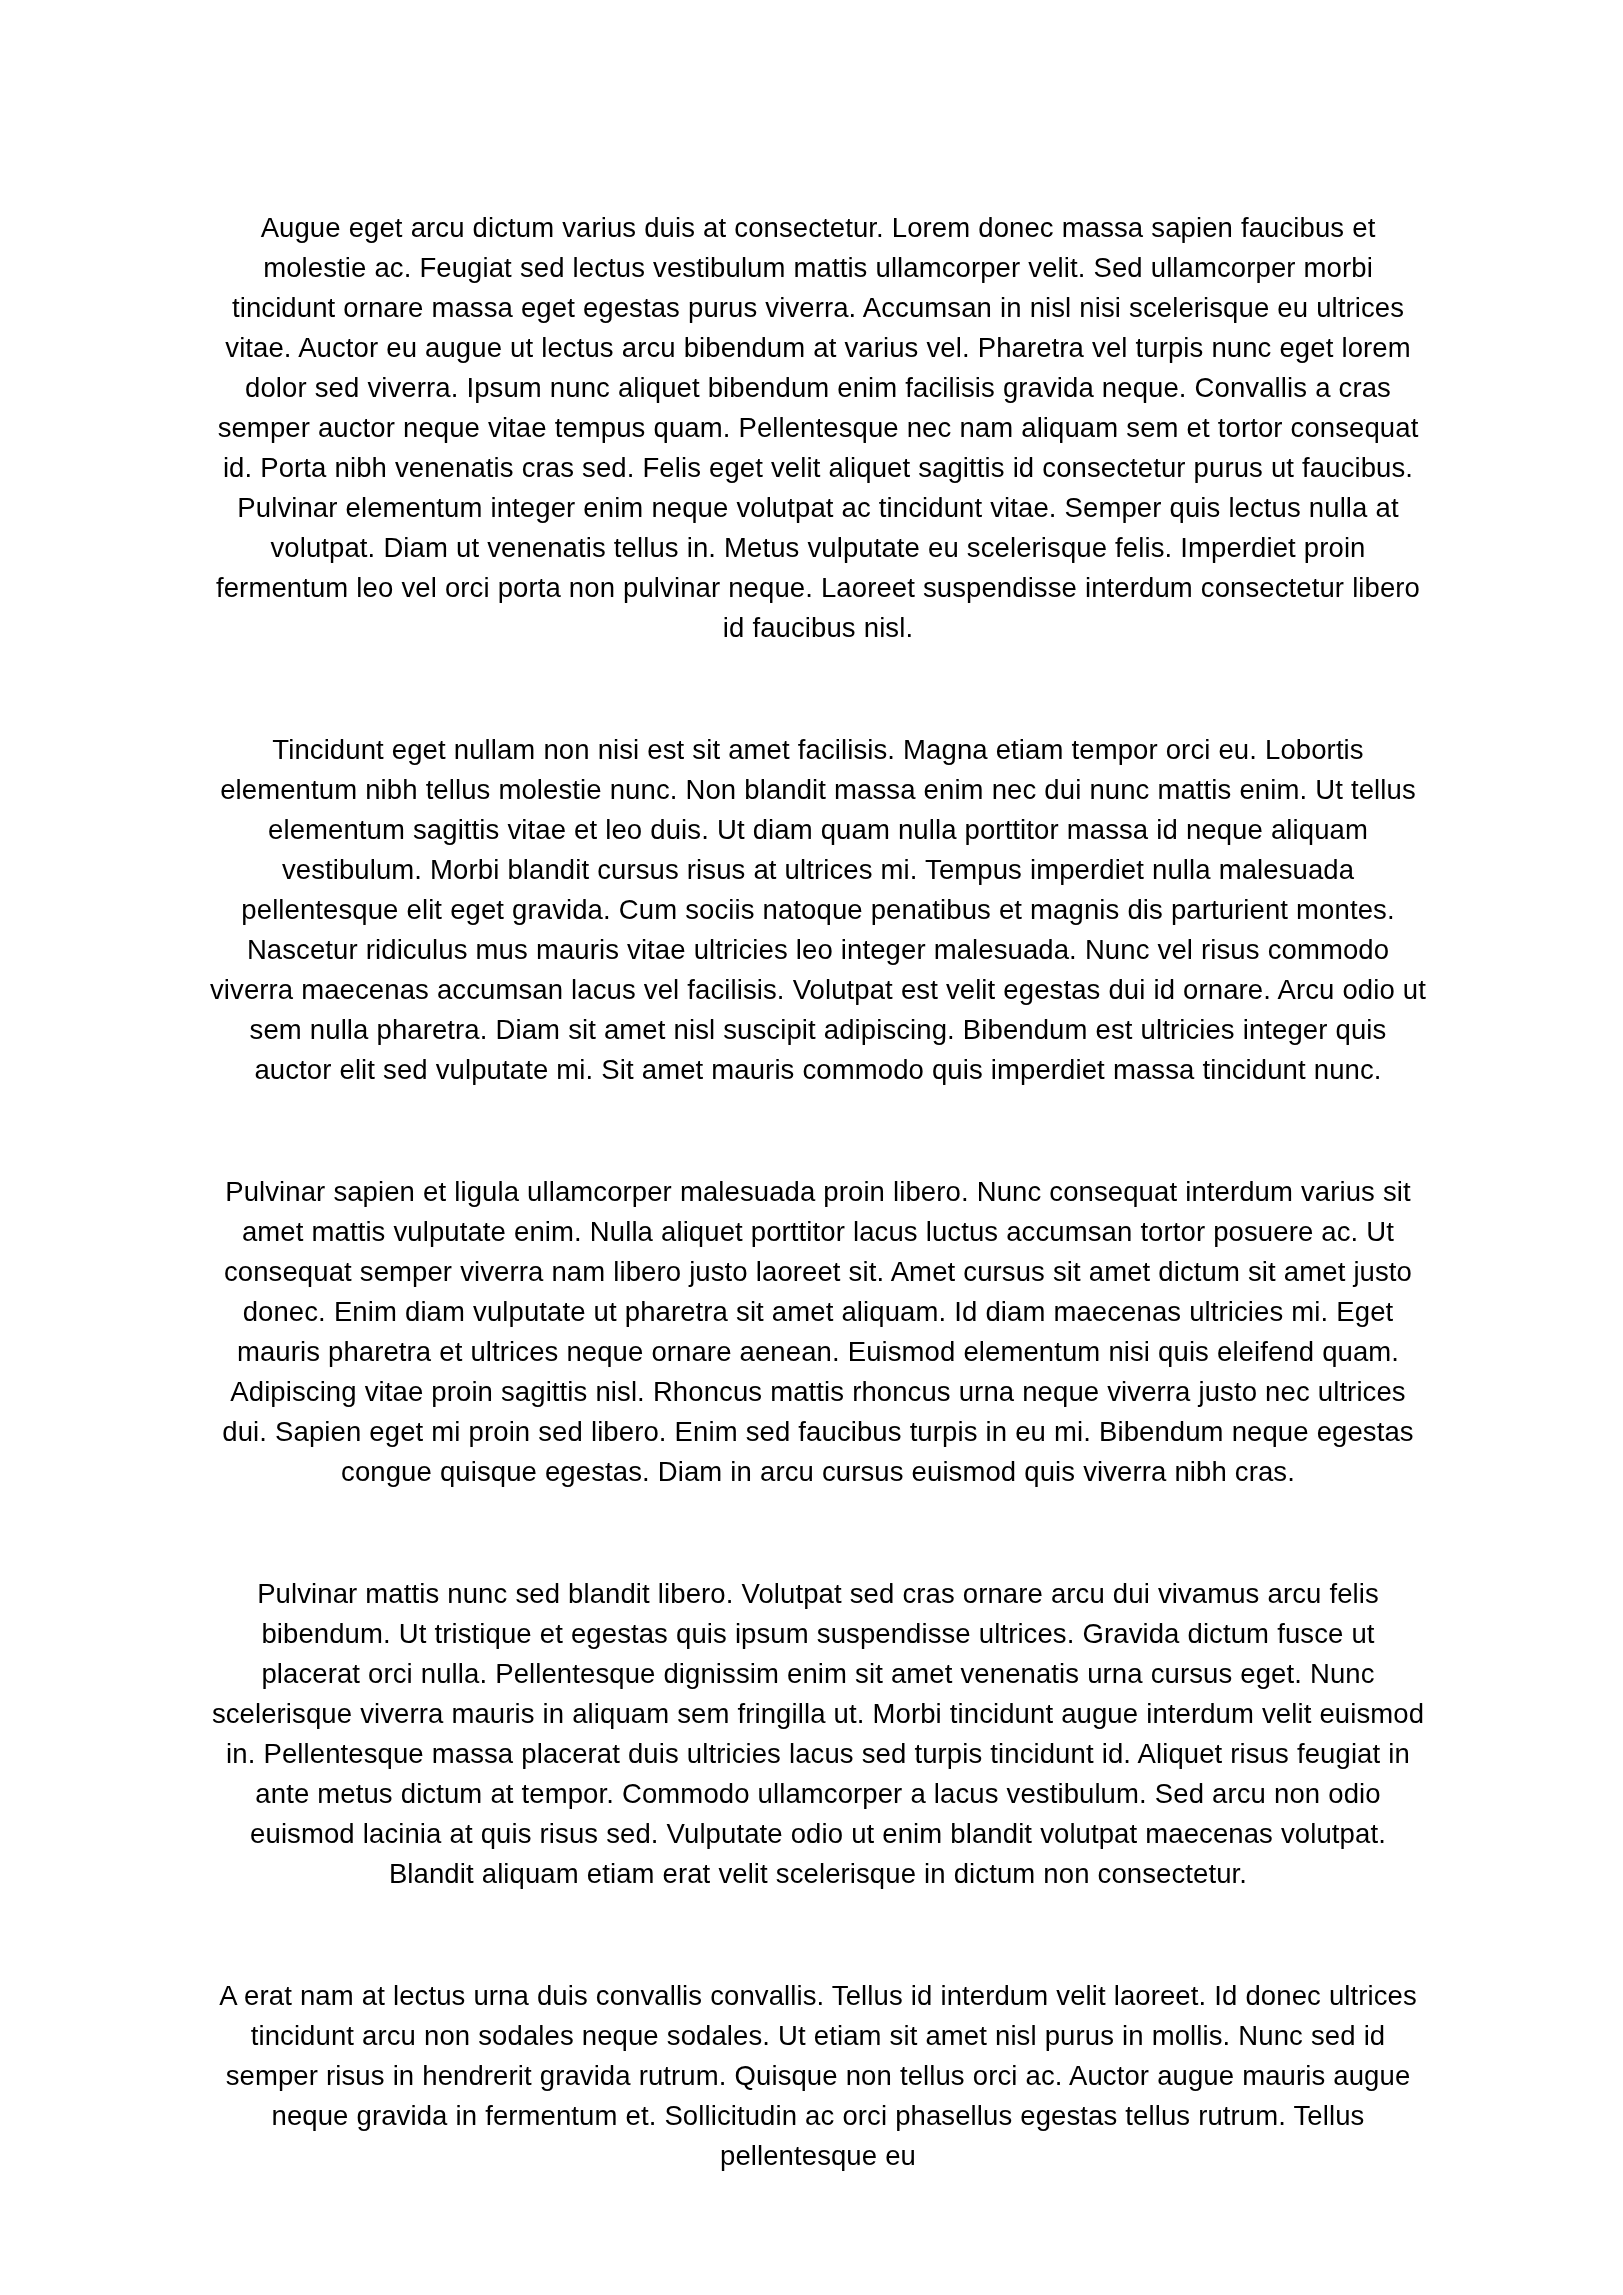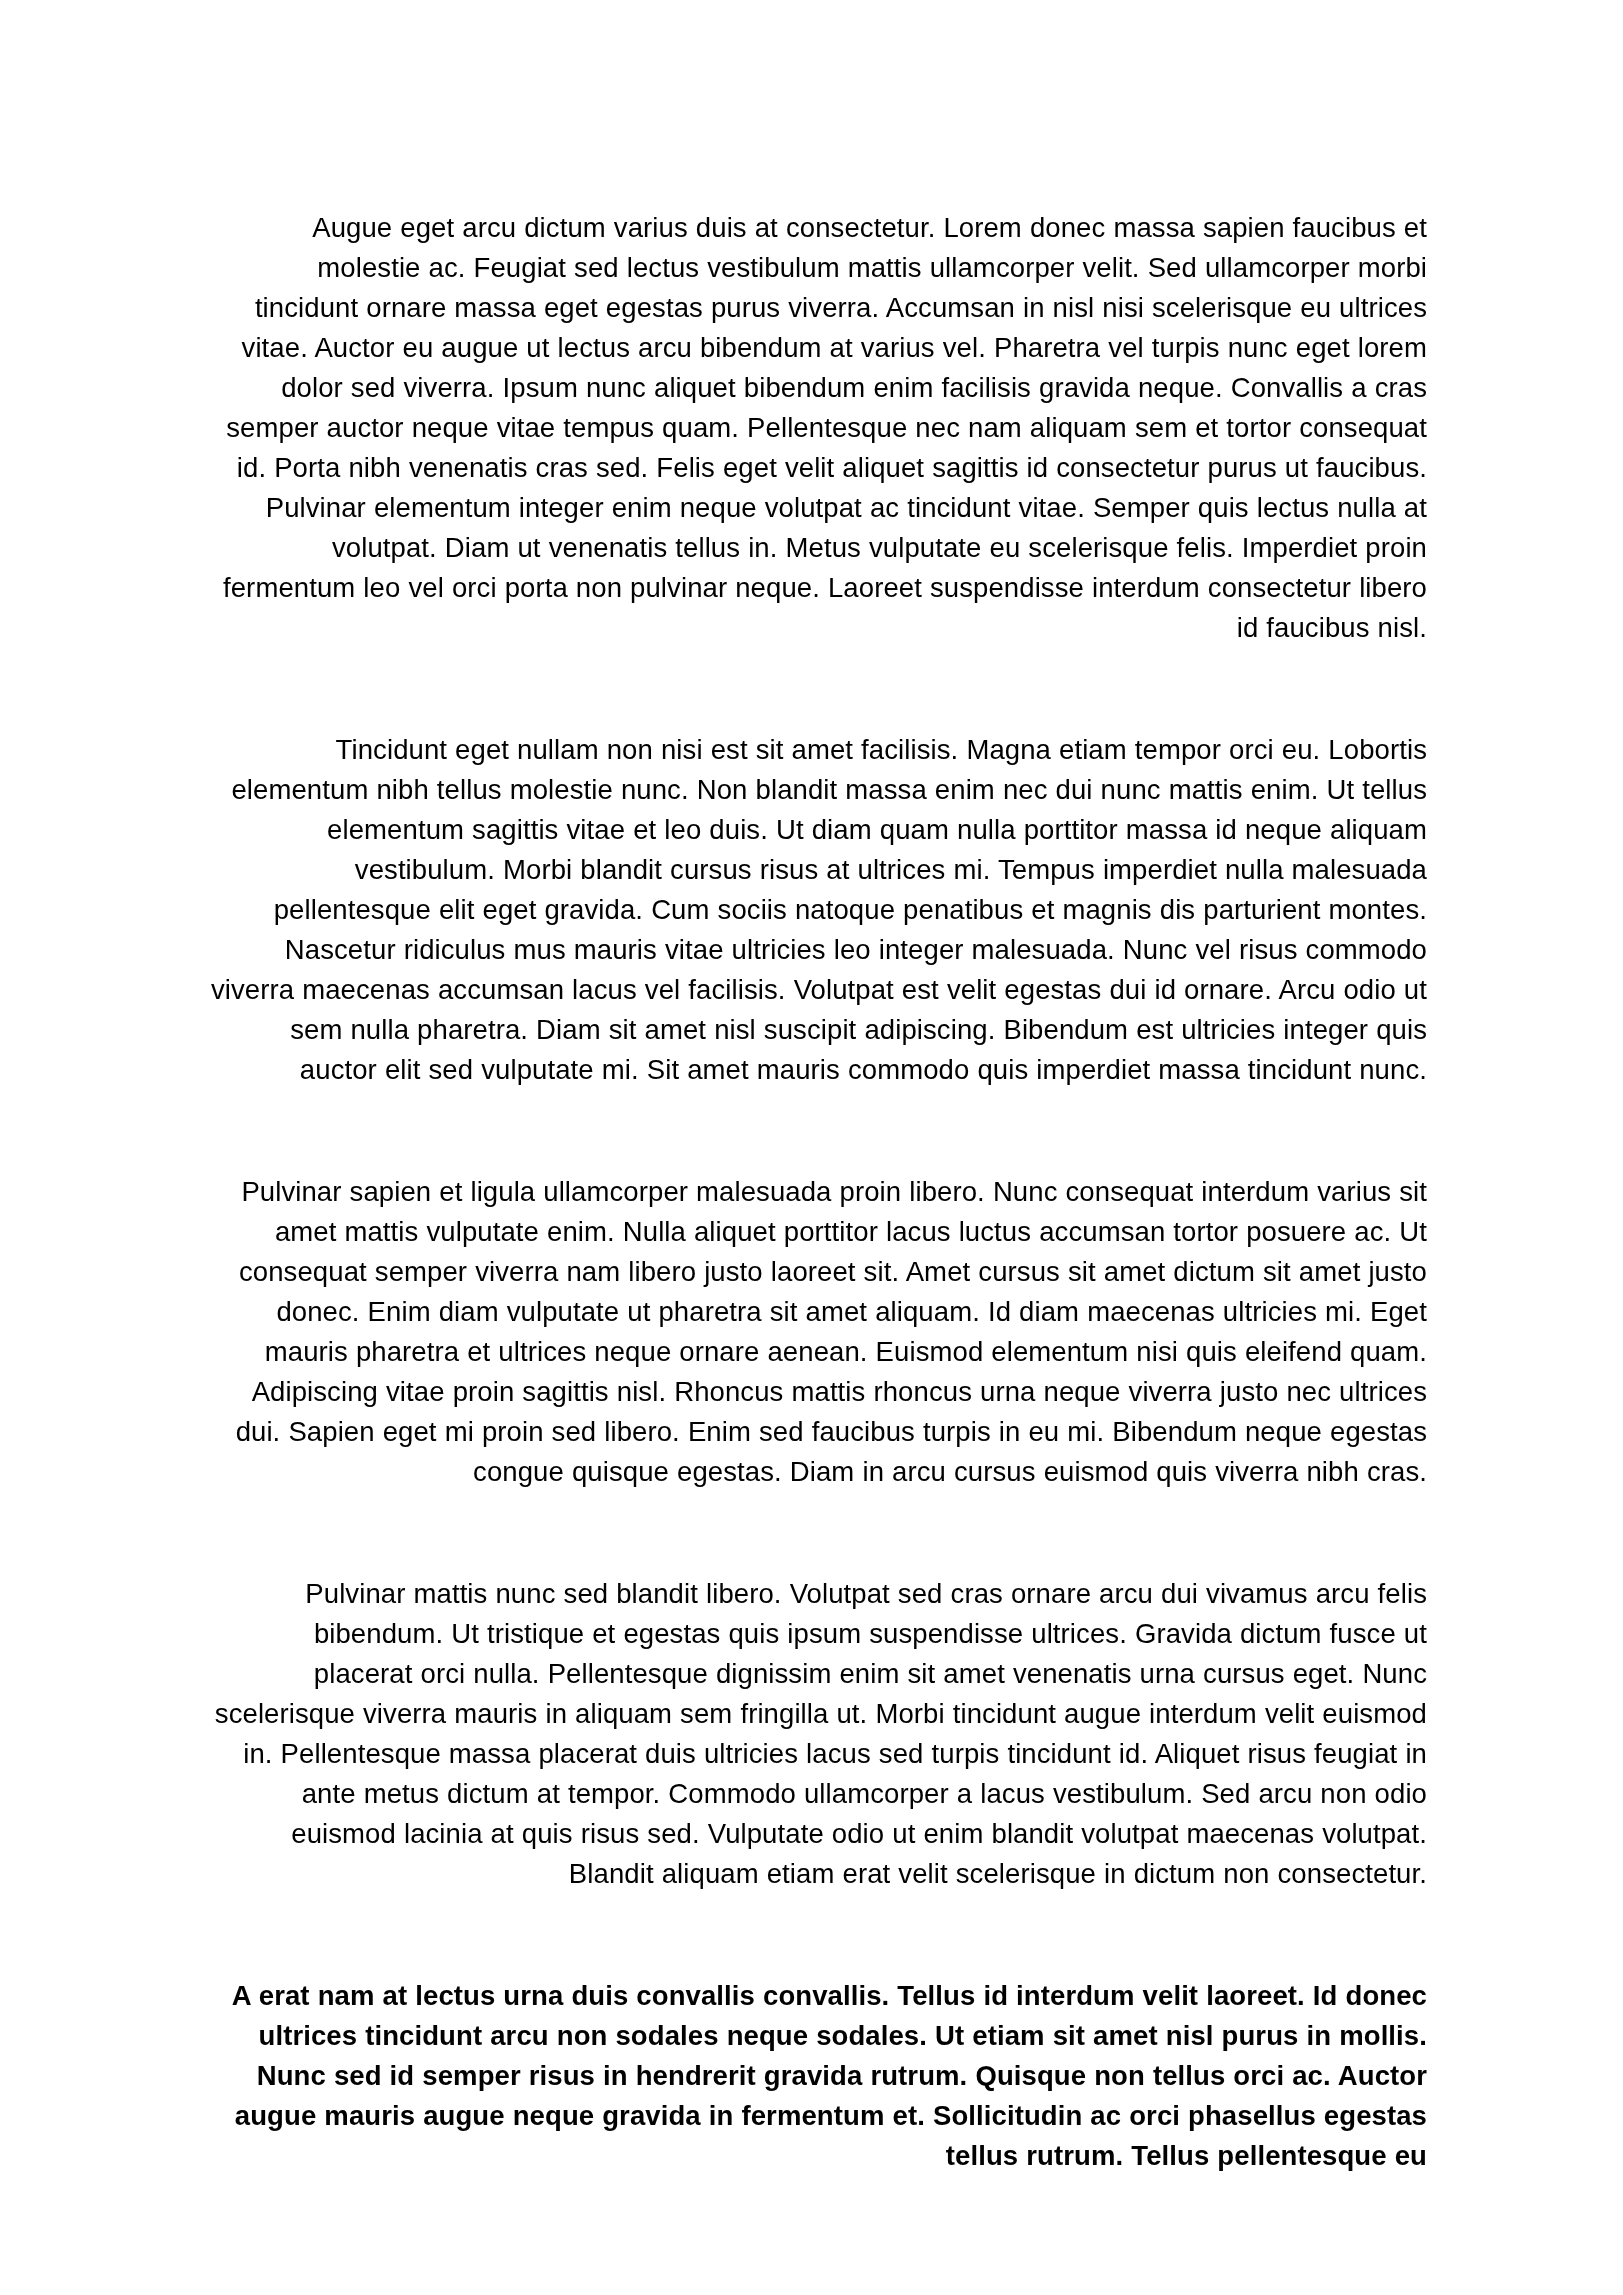--- a/index.html
+++ b/index.html
@@ -16,27 +16,26 @@
       padding: 208px 196px 0 201px;
       overflow: hidden;
       font-family: "Liberation Sans", sans-serif;
       color: var(--text-color, #000000);
     }
     .para {
       margin: 0 0 82px 8px;
       font-size: 27.5px;
       line-height: 40px;
       font-weight: 400;
-      text-align: right;
+      text-align: center;
       letter-spacing: 0.1px;
       word-spacing: 0.3px;
     }
     .para:last-child {
       margin-bottom: 0;
-      font-weight: bold;
     }
   </style>
 </head>
 <body>
 
 <div class="page">
   <p class="para">Augue eget arcu dictum varius duis at consectetur. Lorem donec massa sapien faucibus et molestie ac. Feugiat sed lectus vestibulum mattis ullamcorper velit. Sed ullamcorper morbi tincidunt ornare massa eget egestas purus viverra. Accumsan in nisl nisi scelerisque eu ultrices vitae. Auctor eu augue ut lectus arcu bibendum at varius vel. Pharetra vel turpis nunc eget lorem dolor sed viverra. Ipsum nunc aliquet bibendum enim facilisis gravida neque. Convallis a cras semper auctor neque vitae tempus quam. Pellentesque nec nam aliquam sem et tortor consequat id. Porta nibh venenatis cras sed. Felis eget velit aliquet sagittis id consectetur purus ut faucibus. Pulvinar elementum integer enim neque volutpat ac tincidunt vitae. Semper quis lectus nulla at volutpat. Diam ut venenatis tellus in. Metus vulputate eu scelerisque felis. Imperdiet proin fermentum leo vel orci porta non pulvinar neque. Laoreet suspendisse interdum consectetur libero id faucibus nisl.</p>
   <p class="para">Tincidunt eget nullam non nisi est sit amet facilisis. Magna etiam tempor orci eu. Lobortis elementum nibh tellus molestie nunc. Non blandit massa enim nec dui nunc mattis enim. Ut tellus elementum sagittis vitae et leo duis. Ut diam quam nulla porttitor massa id neque aliquam vestibulum. Morbi blandit cursus risus at ultrices mi. Tempus imperdiet nulla malesuada pellentesque elit eget gravida. Cum sociis natoque penatibus et magnis dis parturient montes. Nascetur ridiculus mus mauris vitae ultricies leo integer malesuada. Nunc vel risus commodo viverra maecenas accumsan lacus vel facilisis. Volutpat est velit egestas dui id ornare. Arcu odio ut sem nulla pharetra. Diam sit amet nisl suscipit adipiscing. Bibendum est ultricies integer quis auctor elit sed vulputate mi. Sit amet mauris commodo quis imperdiet massa tincidunt nunc.</p>
   <p class="para">Pulvinar sapien et ligula ullamcorper malesuada proin libero. Nunc consequat interdum varius sit amet mattis vulputate enim. Nulla aliquet porttitor lacus luctus accumsan tortor posuere ac. Ut consequat semper viverra nam libero justo laoreet sit. Amet cursus sit amet dictum sit amet justo donec. Enim diam vulputate ut pharetra sit amet aliquam. Id diam maecenas ultricies mi. Eget mauris pharetra et ultrices neque ornare aenean. Euismod elementum nisi quis eleifend quam. Adipiscing vitae proin sagittis nisl. Rhoncus mattis rhoncus urna neque viverra justo nec ultrices dui. Sapien eget mi proin sed libero. Enim sed faucibus turpis in eu mi. Bibendum neque egestas congue quisque egestas. Diam in arcu cursus euismod quis viverra nibh cras.</p>
   <p class="para">Pulvinar mattis nunc sed blandit libero. Volutpat sed cras ornare arcu dui vivamus arcu felis bibendum. Ut tristique et egestas quis ipsum suspendisse ultrices. Gravida dictum fusce ut placerat orci nulla. Pellentesque dignissim enim sit amet venenatis urna cursus eget. Nunc scelerisque viverra mauris in aliquam sem fringilla ut. Morbi tincidunt augue interdum velit euismod in. Pellentesque massa placerat duis ultricies lacus sed turpis tincidunt id. Aliquet risus feugiat in ante metus dictum at tempor. Commodo ullamcorper a lacus vestibulum. Sed arcu non odio euismod lacinia at quis risus sed. Vulputate odio ut enim blandit volutpat maecenas volutpat. Blandit aliquam etiam erat velit scelerisque in dictum non consectetur.</p>

